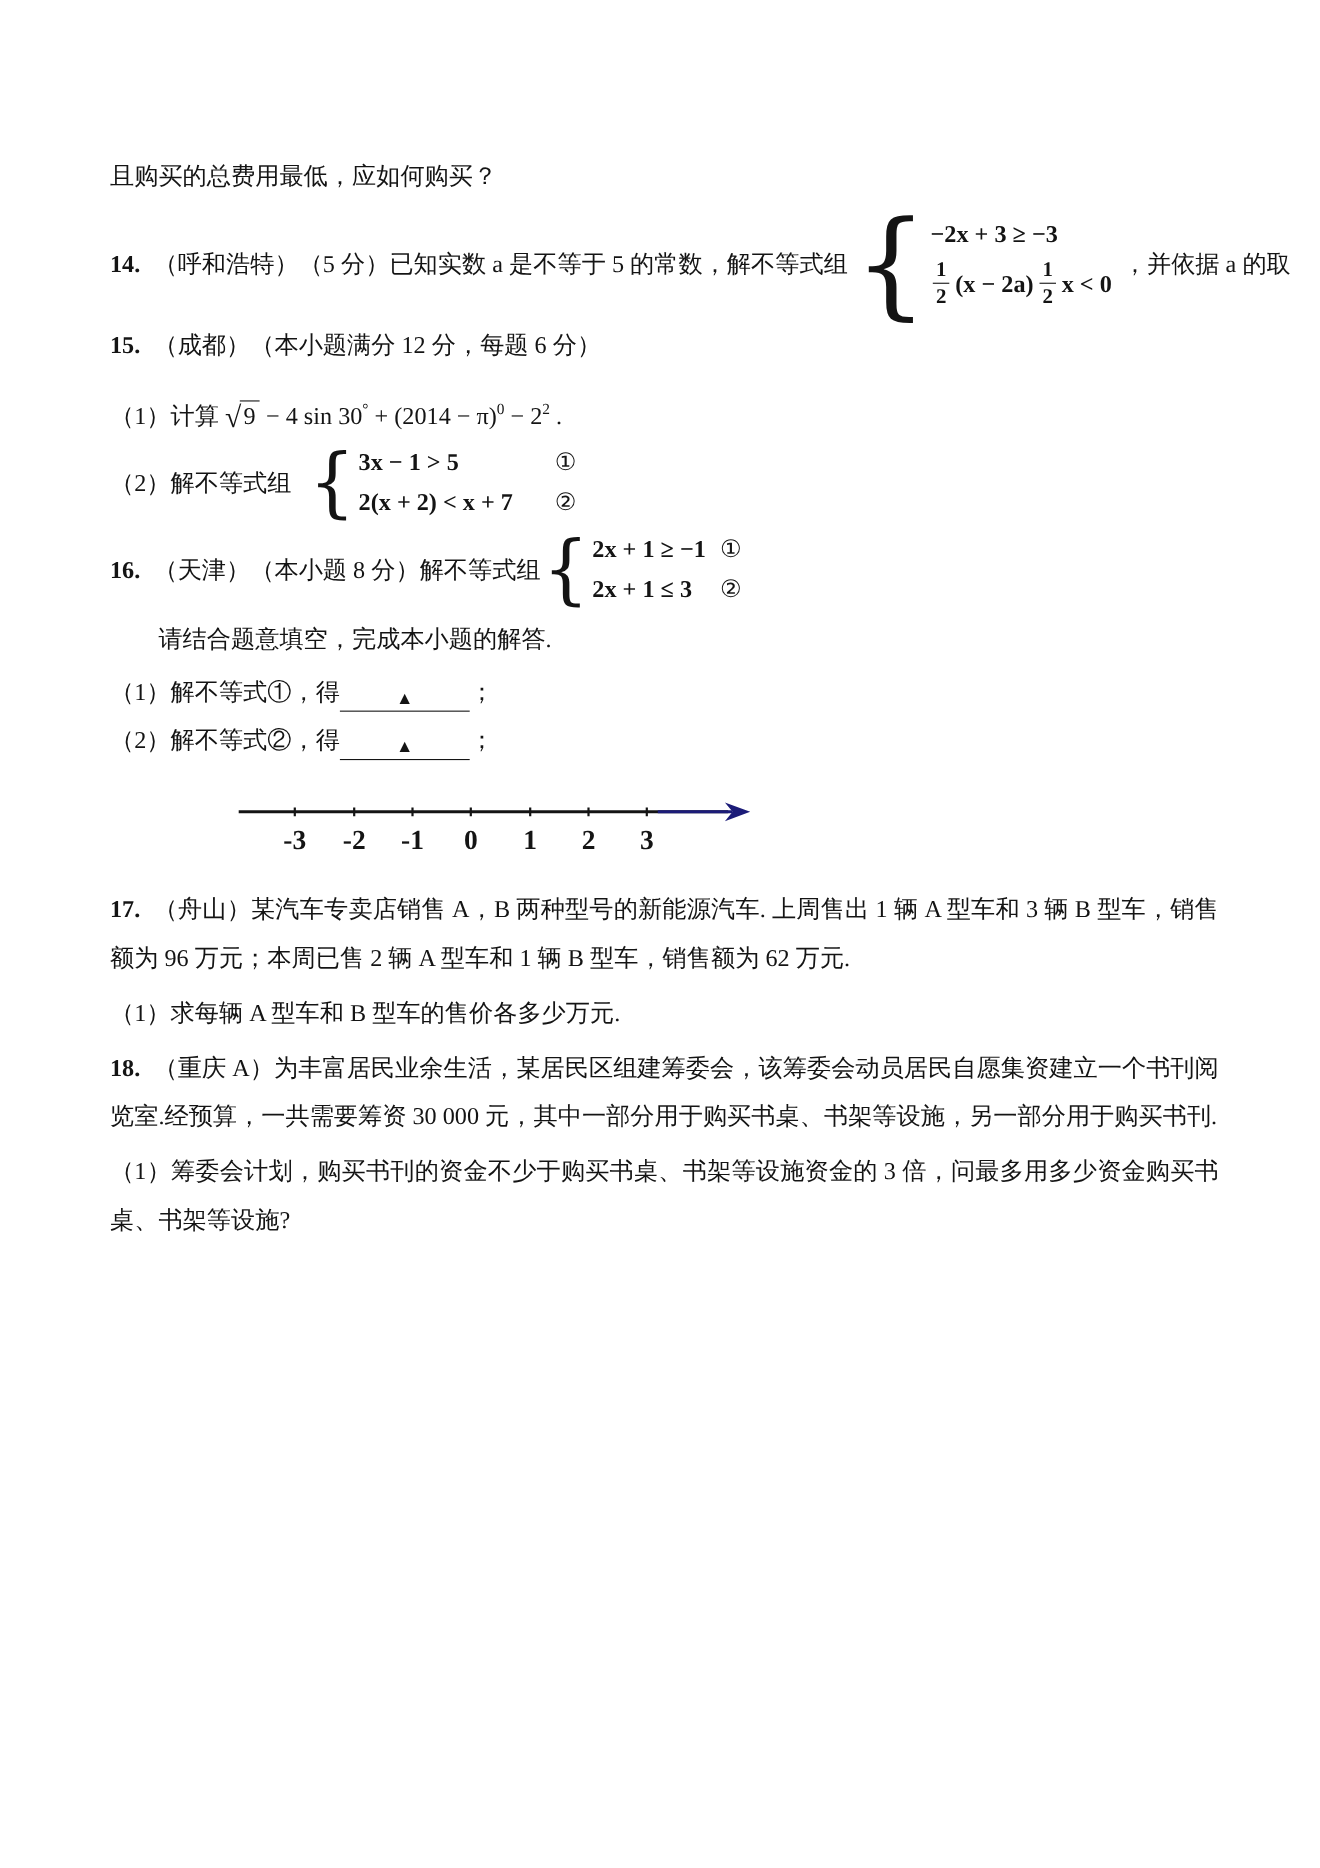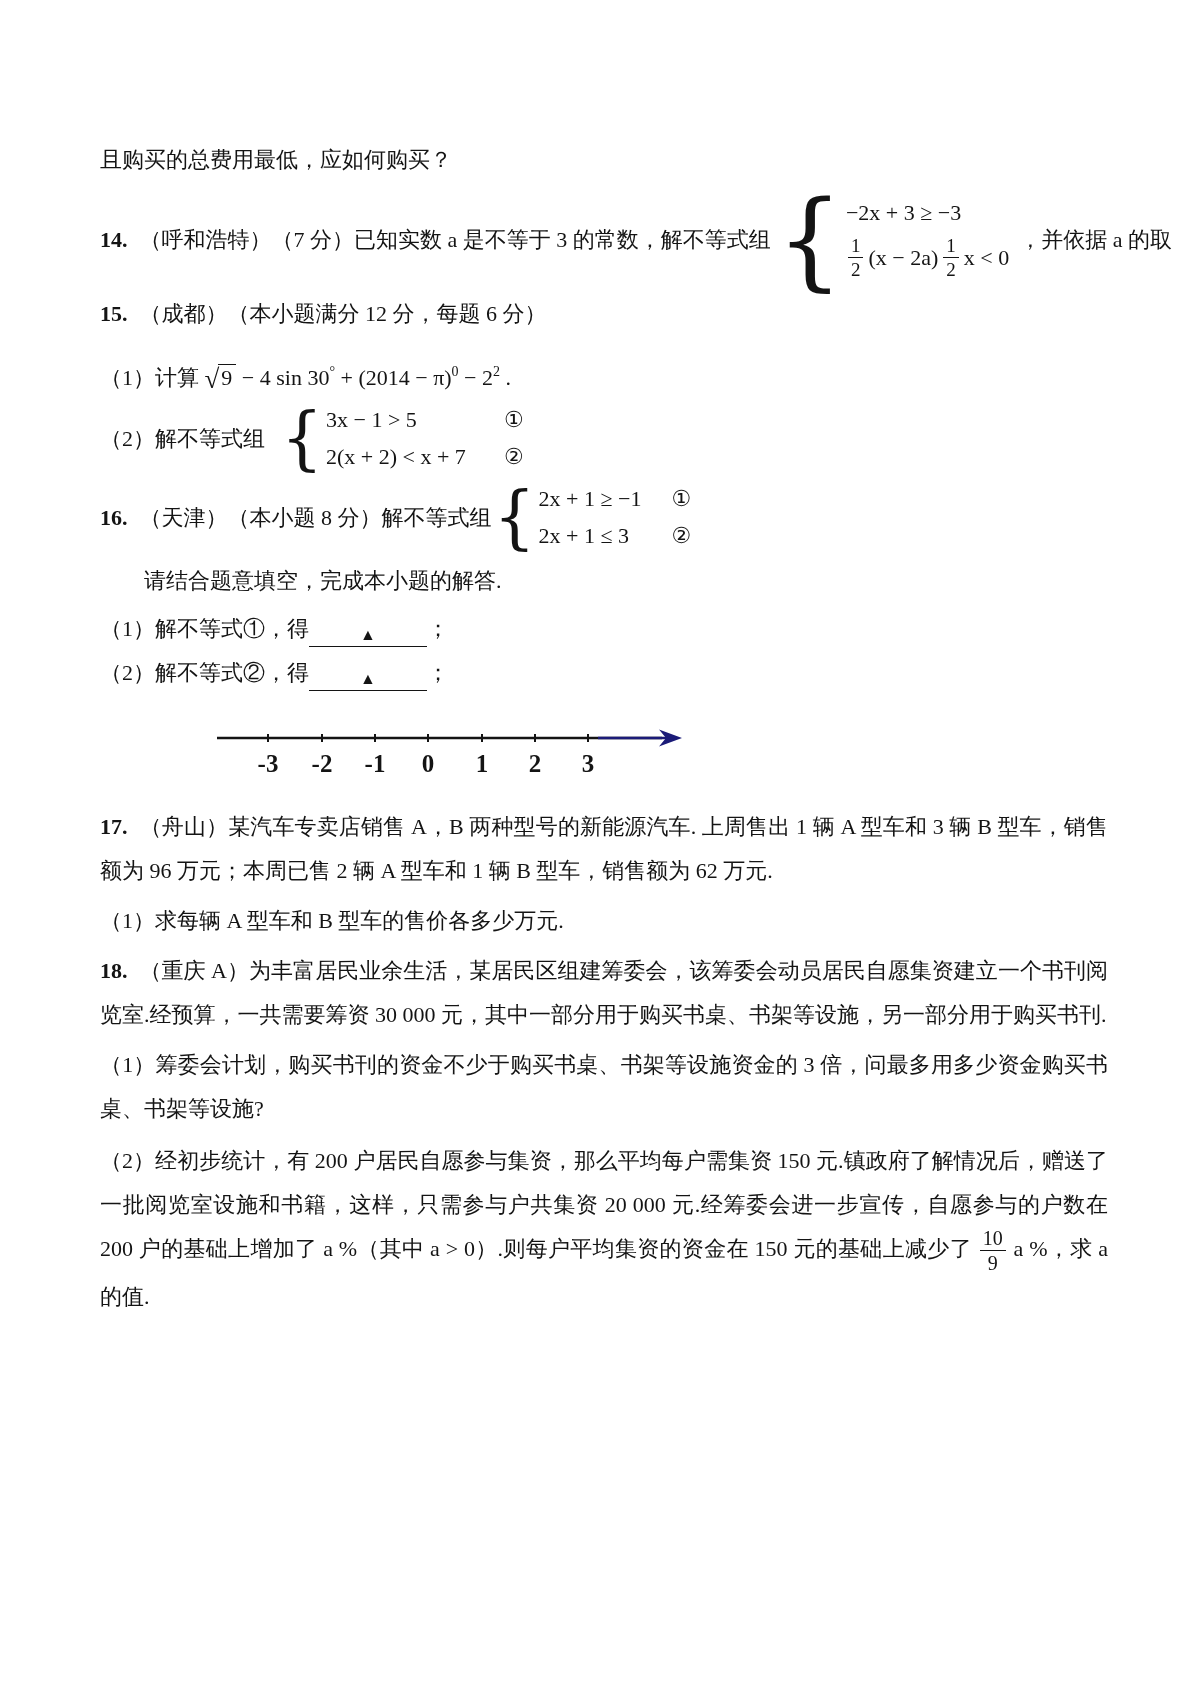--- a/index.html
+++ b/index.html
@@ -12,21 +12,21 @@
   .single{text-align:left;}
   .bnum{font-weight:bold;margin-right:12px;text-align:right;}
   .mrow{display:flex;align-items:center;flex-wrap:nowrap;white-space:nowrap;}
   .nw{white-space:nowrap;}
   
   .system{display:inline-flex;align-items:center;margin-left:6px;}
   .brace{font-family:"DejaVu Serif",serif;font-weight:normal;line-height:0.85;flex:none;}
   .brace-lg{font-size:104px;transform:scaleY(1.02);}
   .brace-md{font-size:66px;transform:scaleY(1.05);}
   .syslines{display:inline-flex;flex-direction:column;row-gap:9px;margin-left:3px;}
-  .sline{line-height:1.2;}
+  .sline{line-height:1.2;font-weight:bold;}
   .mathline{display:inline-flex;align-items:center;gap:3px;}
   .sys-grid{display:grid;grid-template-columns:auto auto;column-gap:38px;row-gap:10px;align-items:center;margin-left:3px;}
   .mark{line-height:1.1;}
   
   .frac{display:inline-flex;flex-direction:column;align-items:center;vertical-align:middle;line-height:1.12;font-size:19px;margin:0 2px;}
   .frac .fn{border-bottom:1.4px solid #141414;padding:0 3px 1px;display:block;}
   .frac .fd{padding-top:1px;display:block;}
   
   .sqrt{white-space:nowrap;}
   .rad{font-size:27px;vertical-align:-3px;margin-right:-1px;}
@@ -45,21 +45,21 @@
 </style>
 </head>
 <body>
 
 <div class="page">
 
   <p class="para single">且购买的总费用最低，应如何购买？</p>
 
   <div class="mrow" style="margin-top:14px">
     <span class="bnum">14.</span>
-    <span class="nw">（呼和浩特）（7 分）已知实数 a 是不等于 3 的常数，解不等式组</span>
+    <span class="nw">（呼和浩特）（5 分）已知实数 a 是不等于 5 的常数，解不等式组</span>
     <span class="system">
       <span class="brace brace-lg">{</span>
       <span class="syslines">
         <span class="sline">−2x + 3 ≥ −3</span>
         <span class="sline mathline">
           <span class="frac">
               <span class="fn">1</span>
               <span class="fd">2</span>
             </span>
           <span>(x − 2a)</span>
@@ -96,21 +96,21 @@
         <span class="mark">②</span>
       </span>
     </span>
   </div>
 
   <div class="mrow" style="margin-top:16px">
     <span class="bnum">16.</span>
     <span class="nw">（天津）（本小题 8 分）解不等式组</span>
     <span class="system" style="margin-left:2px">
       <span class="brace brace-md">{</span>
-      <span class="sys-grid" style="column-gap:30px">
+      <span class="sys-grid" style="column-gap:13px">
         <span class="sline">2x + 1 ≥ −1</span>
         <span class="mark">①</span>
         <span class="sline">2x + 1 ≤ 3</span>
         <span class="mark">②</span>
       </span>
     </span>
   </div>
 
   <p class="para single indent" style="margin-top:10px">请结合题意填空，完成本小题的解答.</p>
 
@@ -148,22 +148,14 @@
       </g>
     </svg>
   </div>
 
 
   <p class="para" style="margin-top:12px"><b class="bnum">17.</b><span>（舟山）某汽车专卖店销售 A，B 两种型号的新能源汽车. 上周售出 1 辆 A 型车和 3 辆 B 型车，销售额为 96 万元；本周已售 2 辆 A 型车和 1 辆 B 型车，销售额为 62 万元.</span></p>
   <p class="para single" style="margin-top:6px">（1）求每辆 A 型车和 B 型车的售价各多少万元.</p>
 
   <p class="para" style="margin-top:6px"><b class="bnum">18.</b><span>（重庆 A）为丰富居民业余生活，某居民区组建筹委会，该筹委会动员居民自愿集资建立一个书刊阅览室.经预算，一共需要筹资 30 000 元，其中一部分用于购买书桌、书架等设施，另一部分用于购买书刊.</span></p>
   <p class="para" style="margin-top:6px">（1）筹委会计划，购买书刊的资金不少于购买书桌、书架等设施资金的 3 倍，问最多用多少资金购买书桌、书架等设施?</p>
-  <p class="para" style="margin-top:8px">
-    <span>（2）经初步统计，有 200 户居民自愿参与集资，那么平均每户需集资 150 元.镇政府了解情况后，赠送了一批阅览室设施和书籍，这样，只需参与户共集资 20 000 元.经筹委会进一步宣传，自愿参与的户数在 200 户的基础上增加了 a %（其中 a &gt; 0）.则每户平均集资的资金在 150 元的基础上减少了</span>
-    <span class="frac" style="font-size:20px">
-        <span class="fn">10</span>
-        <span class="fd">9</span>
-      </span>
-    <span>a %，求 a 的值.</span>
-  </p>
 
 </div>
 
 </body></html>

